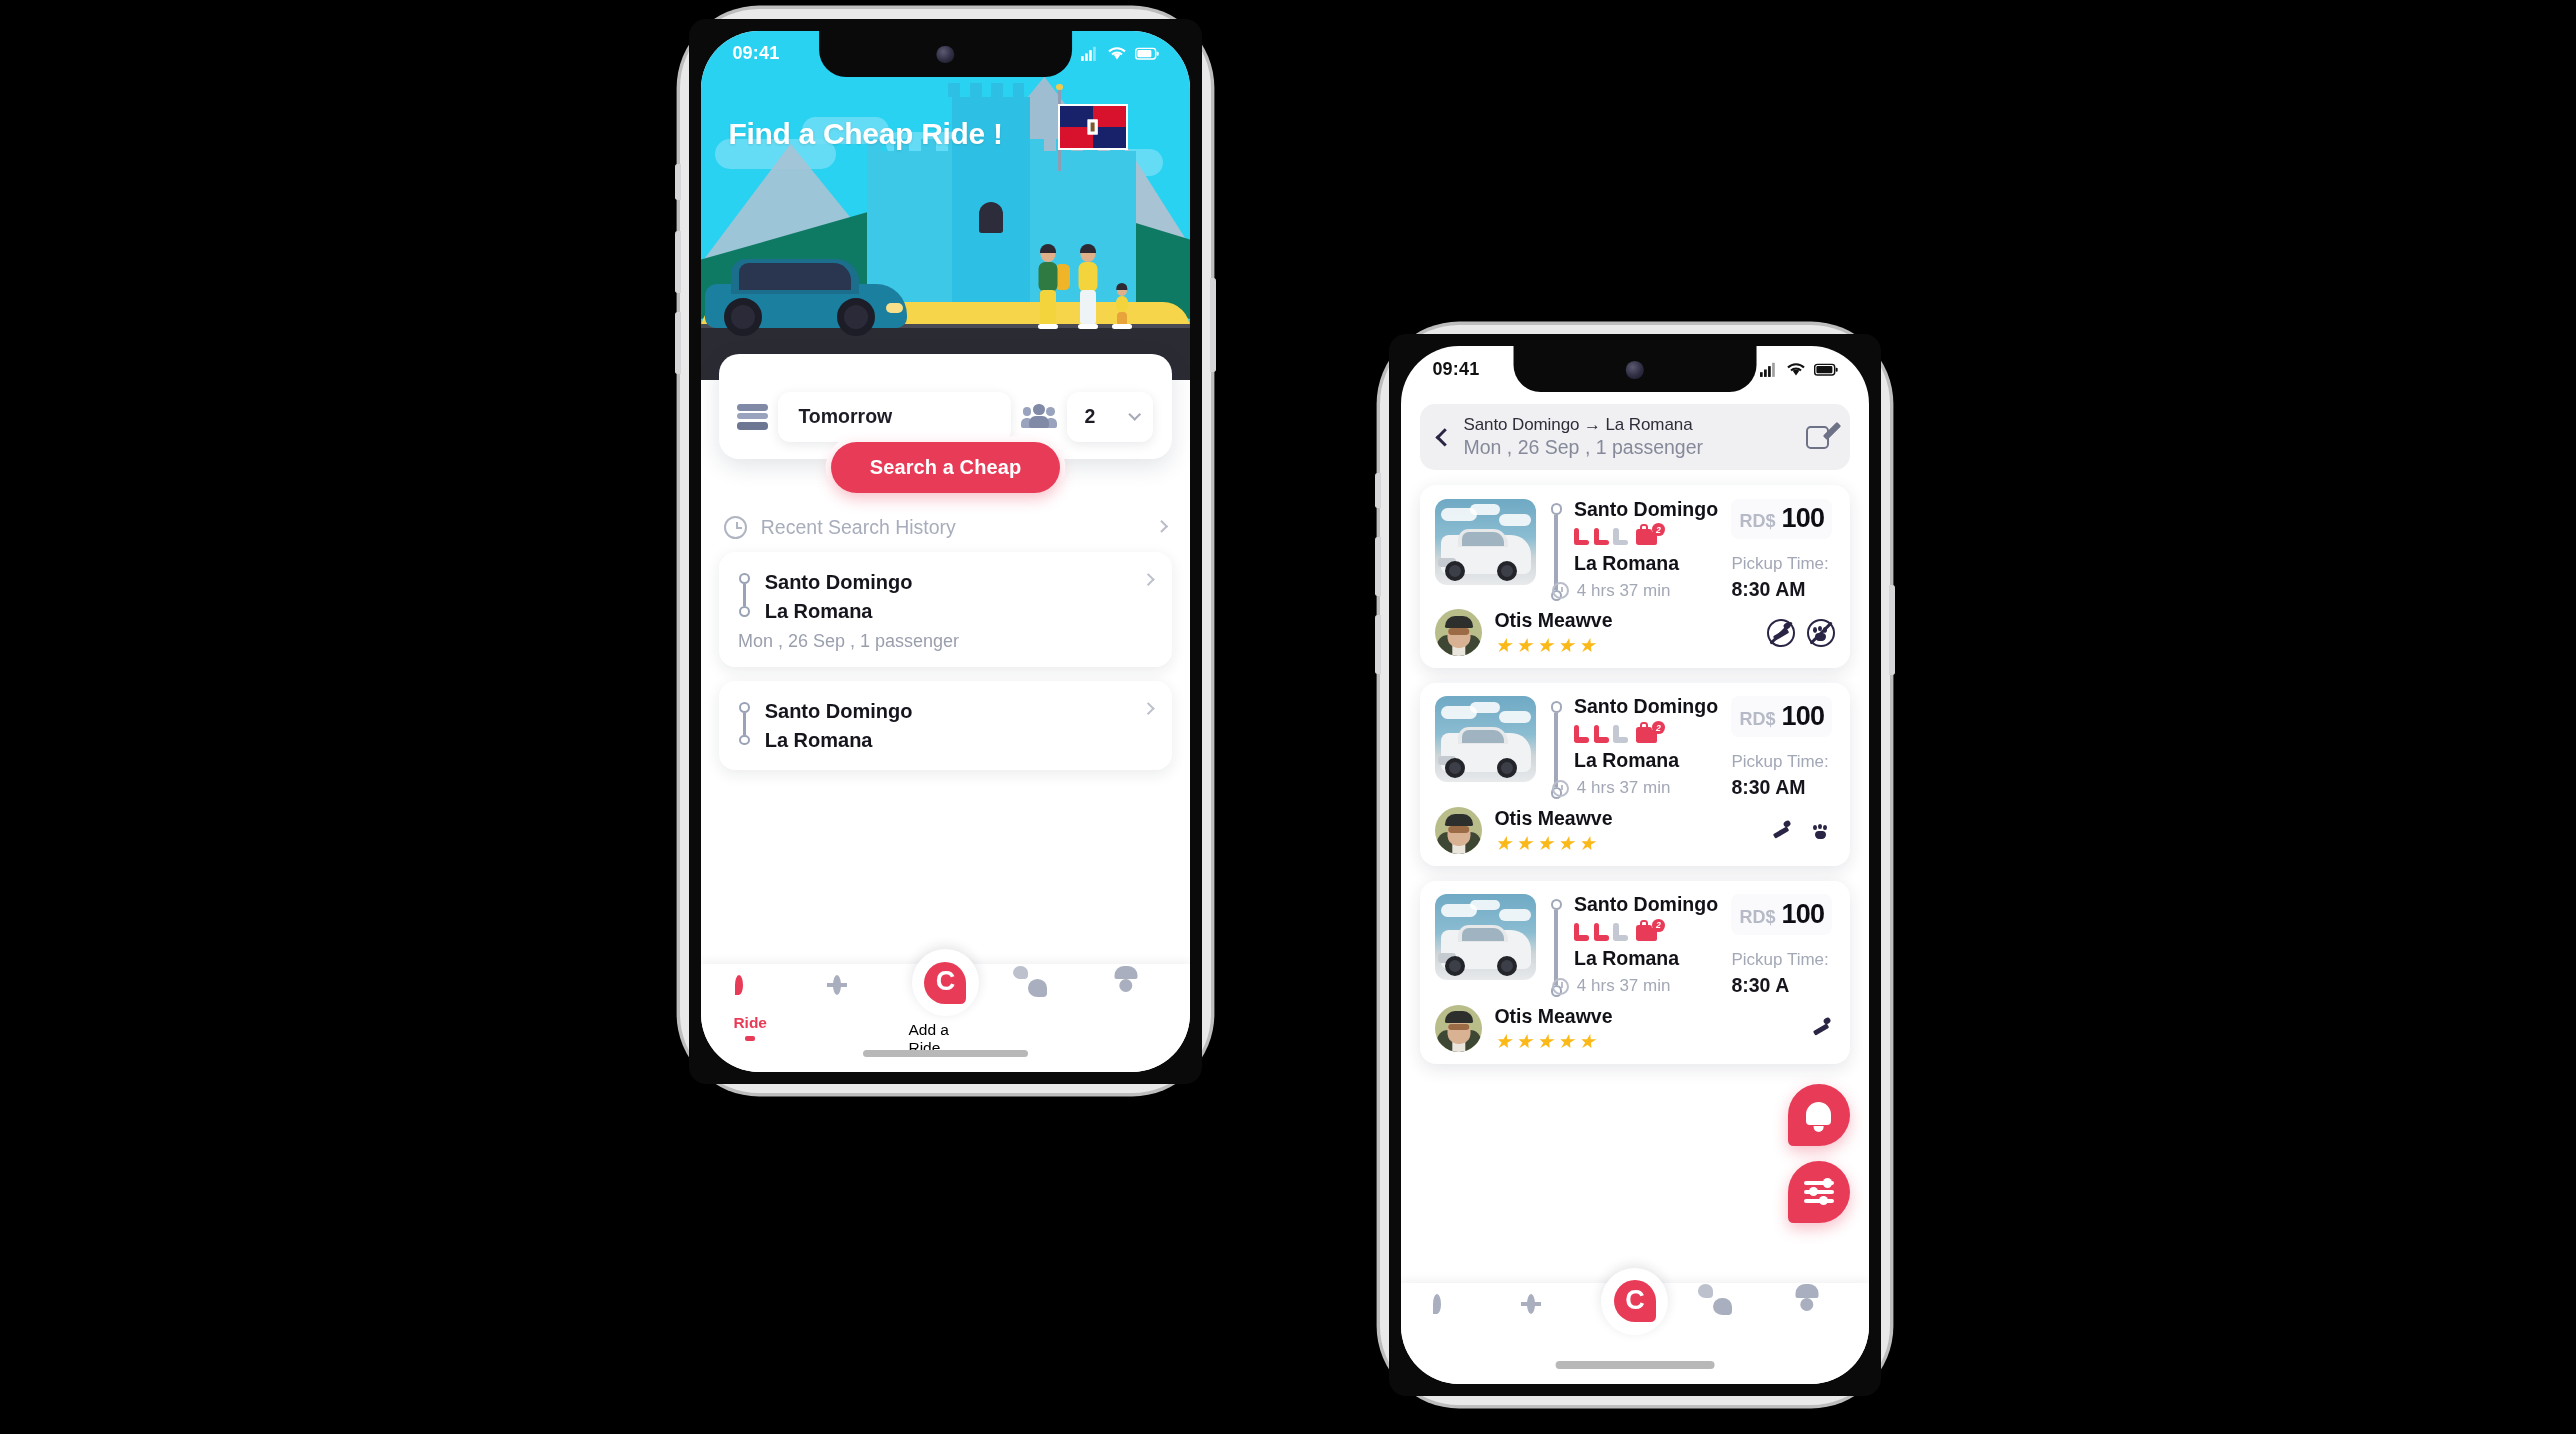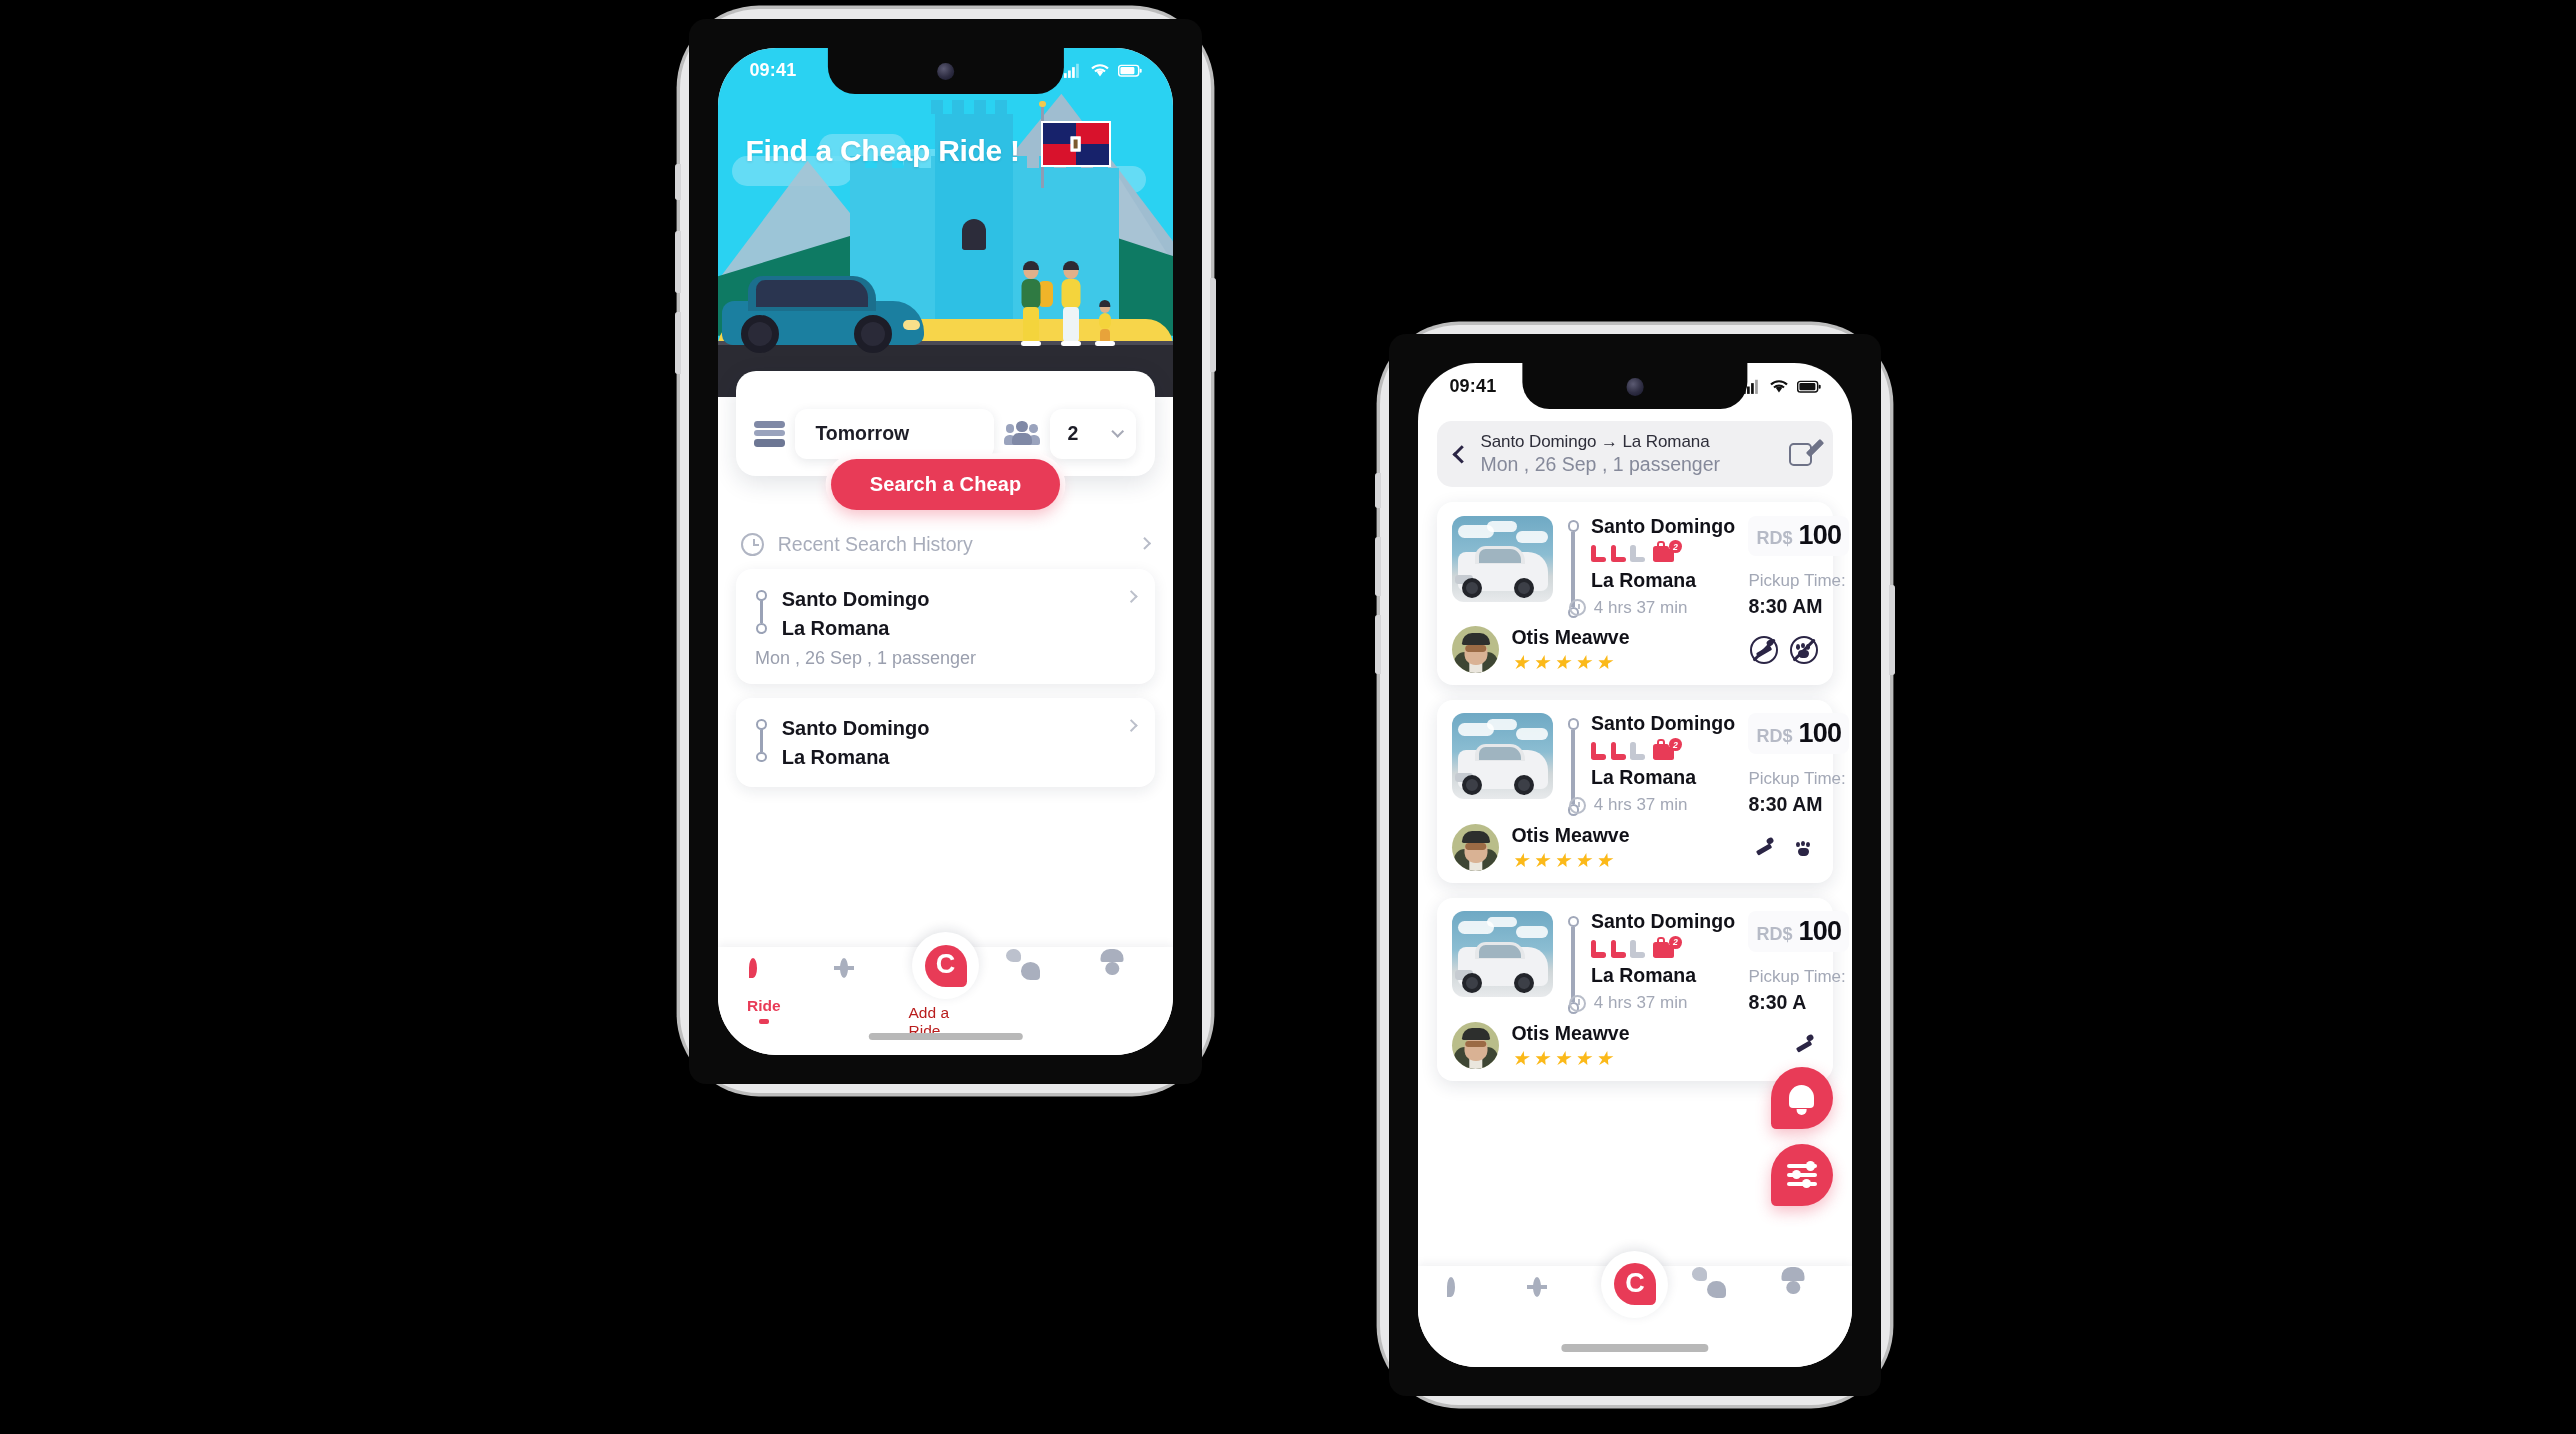--- a/index.html
+++ b/index.html
@@ -15,21 +15,21 @@
     position:absolute;
     background:#e9e9ea;
     border-radius:79px;
     box-shadow:0 0 0 3.4px #bdbdbd, 0 20px 47px rgba(0,0,0,.55);
     padding:9.4px;
   }
   .phone-inner {
     width:100%; height:100%;
     background:#0a0a0a;
     border-radius:17px;
-    padding:29px;
+    padding:12px;
     position:relative;
   }
   .screen {
     width:100%; height:100%;
     background:#fff;
     border-radius:58px;
     overflow:hidden;
     position:relative;
   }
   .side-btn {
@@ -232,21 +232,21 @@
     margin-top:-30px;display:flex;align-items:center;justify-content:center;cursor:pointer;
     box-shadow:0 -2.7px 12px rgba(25,35,60,.12);
   }
   .logo-c{
     width:42px;height:42px;border-radius:50% 50% 5.4px 50%;
     background:#e83b57;display:flex;align-items:center;justify-content:center;
     transform:rotate(0deg);
   }
   .logo-c span{color:#fff;font-size:27px;font-weight:800;line-height:1;margin-top:-2px}
   .fab-wrap{display:flex;flex-direction:column;align-items:center;gap:5.4px}
-  .fab-label{font-size:15.5px;color:#b91c1c}
+  .fab-label{font-size:15.5px;color:#000000}
 
   
   #phone2 { left:1380px; top:325px; width:510px; height:1080px; }
   #phone2 .screen { background:#fff; display:flex; flex-direction:column; }
 
   .p2-head {
     margin:58px 19px 0; background:#f0f0f2; border-radius:15px;
     padding:10.8px 15px; display:flex; align-items:center; gap:12px;
   }
   .back-chev{width:13.4px;height:13.4px;border-left:3.4px solid #2b2545;border-bottom:3.4px solid #2b2545;

